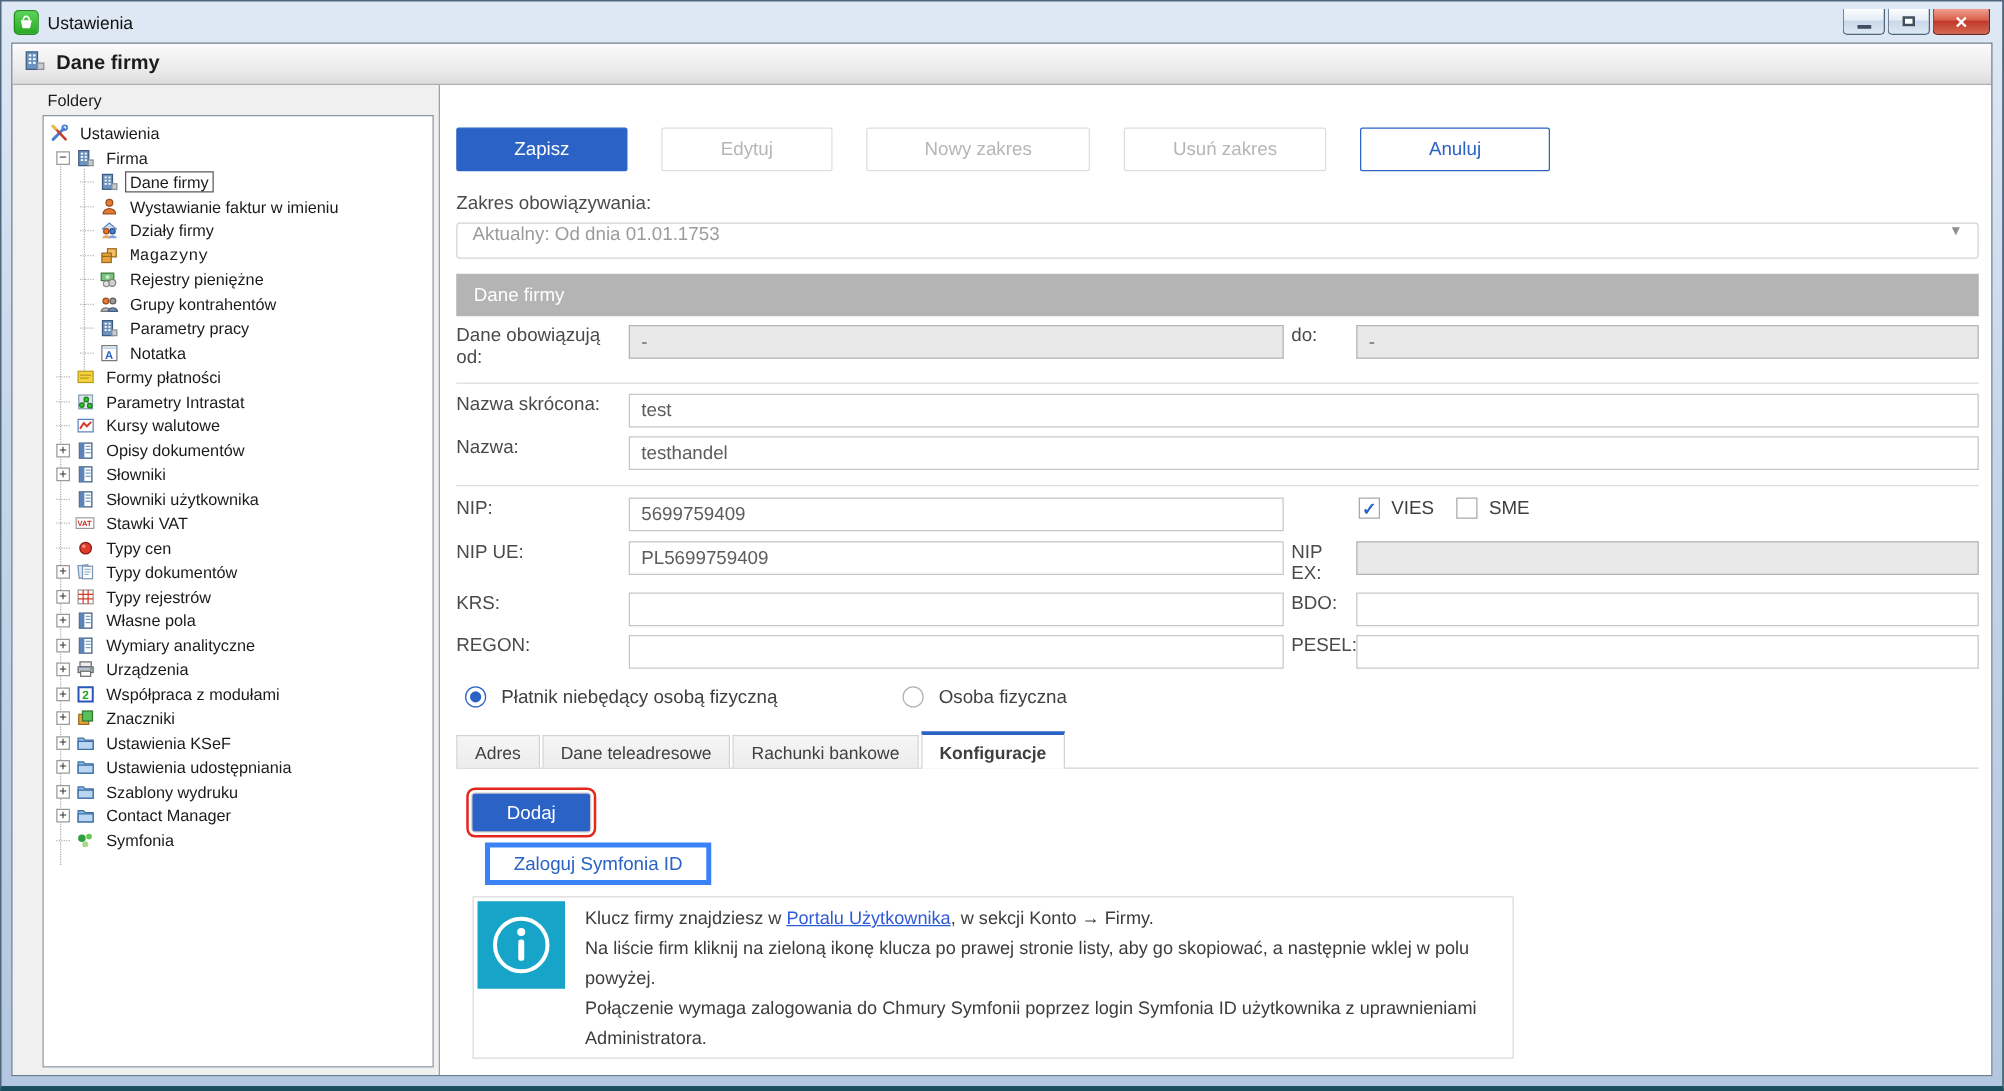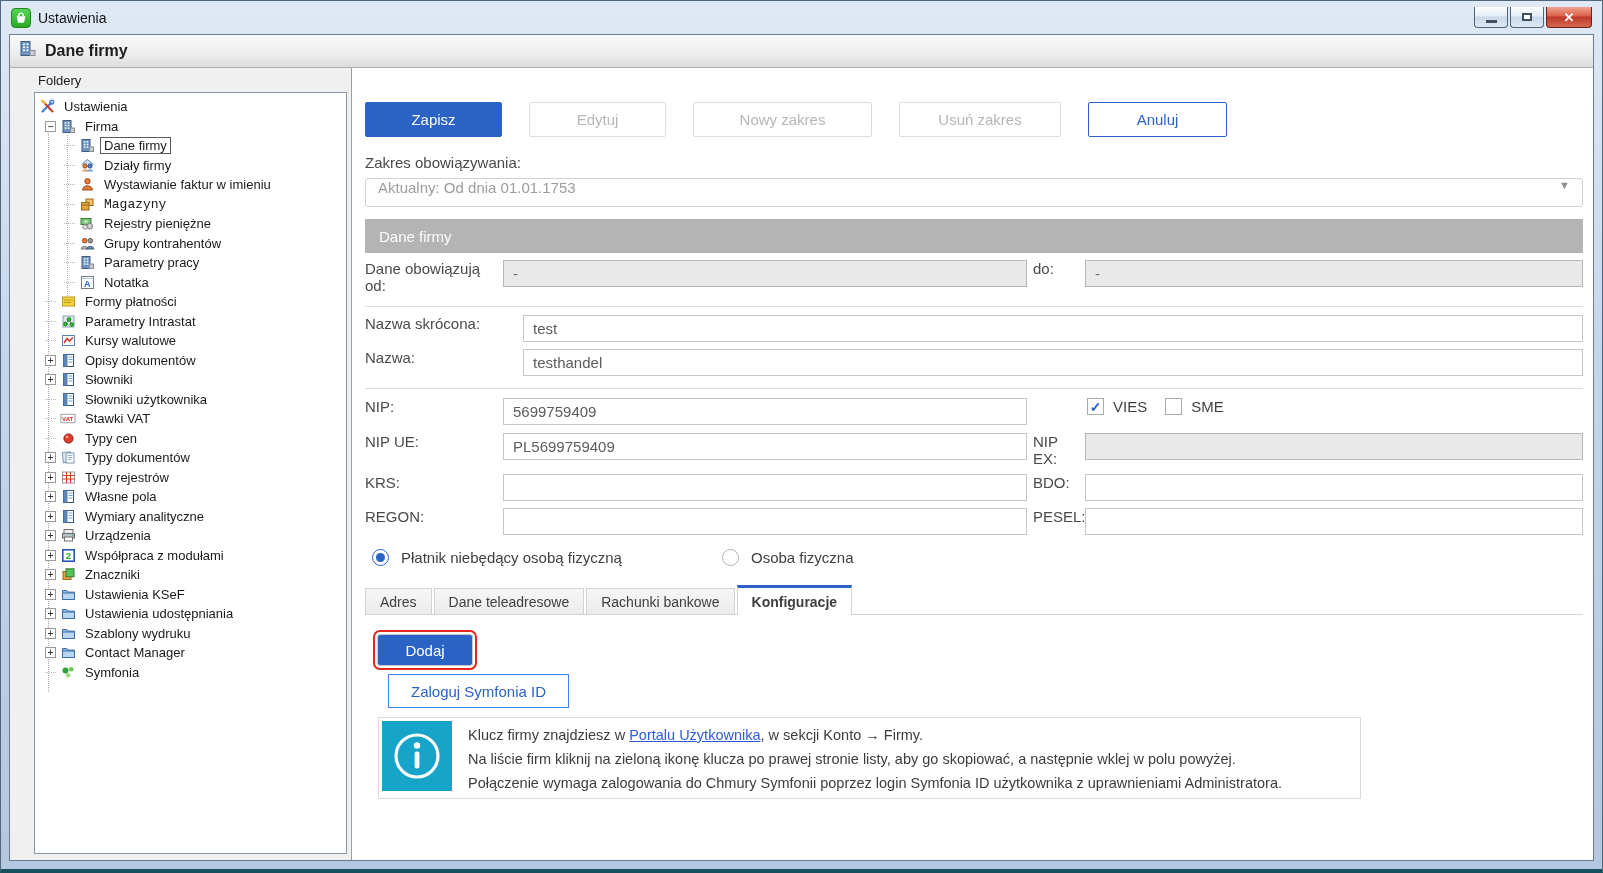--- a/index.html
+++ b/index.html
@@ -42,37 +42,37 @@
   .tree-row.selected .t-label { border:1px solid #5a5a5a; background:#fff; }
 
   
   .content { flex:1; background:#fff; padding:0 10px 0 13px; display:flex; flex-direction:column; overflow:hidden; color:#4a4a4a; }
 
   .btn-row { margin-top:34px; display:flex; gap:27px; }
   .btn { height:35px; font-size:15px; font-family:"Liberation Sans", sans-serif; border-radius:2px; cursor:pointer; background:#fff; }
   .btn.primary { background:#2a62c5; color:#fff; border:1px solid #2a62c5; }
   .btn.outline { background:#fff; color:#2a62c5; border:1px solid #2a62c5; }
   .btn.disabledb { background:#fff; color:#b6b6b6; border:1px solid #dedede; cursor:default; }
-  .w-zapisz{width:137px;} .w-edytuj{width:137px;} .w-nowy{width:179px;} .w-usun{width:162px;} .w-anuluj{width:139px;}
+  .w-zapisz{width:137px;} .w-edytuj{width:137px;} .w-nowy{width:179px;} .w-usun{width:162px;} .w-anuluj{width:152px;}
 
   .field-label { margin-top:17px; font-size:15px; color:#4a4a4a; }
   .dropdown { margin-top:7px; height:29px; border:1px solid #d2d2d2; border-radius:3px; background:#fff;
     display:flex; padding:0 12px; font-size:15px; color:#9c9c9c; }
   .dropdown .caret { margin-left:auto; color:#8f8f8f; font-size:11px; }
 
   .section-bar { margin-top:12px; height:34px; background:#b4b4b4; color:#fdfdfd; font-size:15px; display:flex; align-items:center; padding:0 14px; }
 
   .frow { display:flex; align-items:flex-start; margin-top:7px; }
   .frow label { width:138px; flex:0 0 auto; font-size:15px; color:#4a4a4a; }
   .frow .midlab { width:52px; margin-left:6px; flex:0 0 auto; font-size:15px; color:#4a4a4a; }
   .inp { height:27px; border:1px solid #c6c6c6; background:#fff; font-size:15px; color:#5c5c5c; padding:0 9px; font-family:"Liberation Sans", sans-serif; outline:none; }
   .inp.ro { background:#e9e9e9; border-color:#b5b5b5; color:#707070; }
   .inp.c1 { width:524px; }
   .inp.c2 { flex:1; }
-  .inp.wide { flex:1;margin-left:20px; }
+  .inp.wide { flex:1; }
 
   .sep { border-top:1px solid #dcdcdc; margin-top:12px; }
 
   .chk-group { display:flex; align-items:center; margin-left:60px; gap:18px; }
   .chk { display:flex; align-items:center; gap:9px; font-size:15px; color:#3f3f3f; cursor:pointer; }
   .chk .box { width:17px; height:17px; border:1px solid #a9a9a9; background:#fff; display:flex; align-items:center; justify-content:center;
     color:#2a62c5; font-size:14px; font-weight:bold; line-height:1; }
   .chk .box .mark { display:none; }
   .chk.checked .box .mark { display:block; }
 
@@ -85,23 +85,23 @@
 
   .tabs { margin-top:18px; display:flex; align-items:flex-end; border-bottom:1px solid #d3d3d3; }
   .tab { height:26px; padding:0 14px; display:flex; align-items:center; font-size:14px; color:#3f3f3f;
     background:linear-gradient(#f6f6f6,#ececec); border:1px solid #d3d3d3; border-bottom:none; margin-right:2px; cursor:pointer; }
   .tab.active { height:30px; background:#fff; font-weight:bold; border-top:3px solid #2a62c5; position:relative; top:1px; }
 
   .tab-panel { flex:1; padding-top:15px; }
   .ring { display:inline-block; border:2px solid #e5261c; border-radius:7px; padding:3px; margin-left:8px; }
   .btn.dodaj { width:94px; height:30px; box-shadow:0 0 0 1px #c9c9c9; }
   .zaloguj-row { margin-top:4px; }
-  .btn.zaloguj { width:181px; height:34px; margin-left:23px; border-radius:0; border:1px solid #3b82f6; }
-
-  .info-box { margin-top:9px; margin-left:13px; width:983px; border:1px solid #dadada; display:flex; padding:3px; background:#fff; }
+  .btn.zaloguj { width:181px; height:34px; margin-left:23px; border-radius:0; border:4px solid #3b82f6; }
+
+  .info-box { margin-top:9px; margin-left:13px; width:833px; border:1px solid #dadada; display:flex; padding:3px; background:#fff; }
   .info-icon { width:70px; height:70px; flex:0 0 auto; background:#16a5c9; display:flex; align-items:center; justify-content:center; }
   .info-text { padding:2px 0 0 16px; font-size:14.5px; color:#3c3c3c; line-height:24px; }
   .info-text a { color:#2f5bd7; text-decoration:underline; cursor:pointer; }
 </style>
 </head>
 <body>
 
 <div class="window">
   <div class="titlebar">
     <span class="app-icon">
@@ -188,38 +188,38 @@
                   <rect x="6.7" y="8.4" width="1.7" height="1.4" fill="#fff"></rect>
                   <rect x="9.5" y="9" width="4" height="4.5" fill="#c9ccd1" stroke="#8a8f96"></rect>
                 </svg>
               </span>
               <span class="t-label">Dane firmy</span>
             </div>
             <div class="tree-row" style="padding-left: 27px;">
               <span class="guide"></span>
               <span class="t-icon">
                 <svg width="15" height="15" viewBox="0 0 15 15">
+                  <circle cx="7.5" cy="4.2" r="2.7" fill="#e07b39" stroke="#9c4e1b"></circle>
+                  <path d="M2.5 13 a5 4.2 0 0 1 10 0 z" fill="#e07b39" stroke="#9c4e1b"></path>
+                </svg>
+              </span>
+              <span class="t-label">Wystawianie faktur w imieniu</span>
+            </div>
+            <div class="tree-row" style="padding-left: 27px;">
+              <span class="guide"></span>
+              <span class="t-icon">
+                <svg width="15" height="15" viewBox="0 0 15 15">
                   <path d="M1.5 6.5 L7.5 1.5 L13.5 6.5" fill="#c9dcf0" stroke="#5b84b8"></path>
                   <circle cx="5" cy="8" r="2.1" fill="#e07b39" stroke="#9c4e1b"></circle>
                   <circle cx="10" cy="8" r="2.1" fill="#4a7fd4" stroke="#2a4f87"></circle>
                   <path d="M1.8 13.5 a3.4 3 0 0 1 6.6 0 z" fill="#e8a368"></path>
                   <path d="M6.8 13.5 a3.4 3 0 0 1 6.6 0 z" fill="#7ba3d6"></path>
                 </svg>
               </span>
               <span class="t-label">Działy firmy</span>
-            </div>
-            <div class="tree-row" style="padding-left: 27px;">
-              <span class="guide"></span>
-              <span class="t-icon">
-                <svg width="15" height="15" viewBox="0 0 15 15">
-                  <circle cx="7.5" cy="4.2" r="2.7" fill="#e07b39" stroke="#9c4e1b"></circle>
-                  <path d="M2.5 13 a5 4.2 0 0 1 10 0 z" fill="#e07b39" stroke="#9c4e1b"></path>
-                </svg>
-              </span>
-              <span class="t-label">Wystawianie faktur w imieniu</span>
             </div>
             <div class="tree-row" style="padding-left: 27px; font-family: Liberation Mono, monospace;">
               <span class="guide"></span>
               <span class="t-icon">
                 <svg width="15" height="15" viewBox="0 0 15 15">
                   <rect x="6" y="2" width="7" height="6.5" fill="#f3c063" stroke="#9a6a1f"></rect>
                   <rect x="1.5" y="5.5" width="7.5" height="7.5" fill="#e8a33d" stroke="#9a6a1f"></rect>
                   <line x1="1.5" y1="8" x2="9" y2="8" stroke="#9a6a1f"></line>
                 </svg>
               </span>

